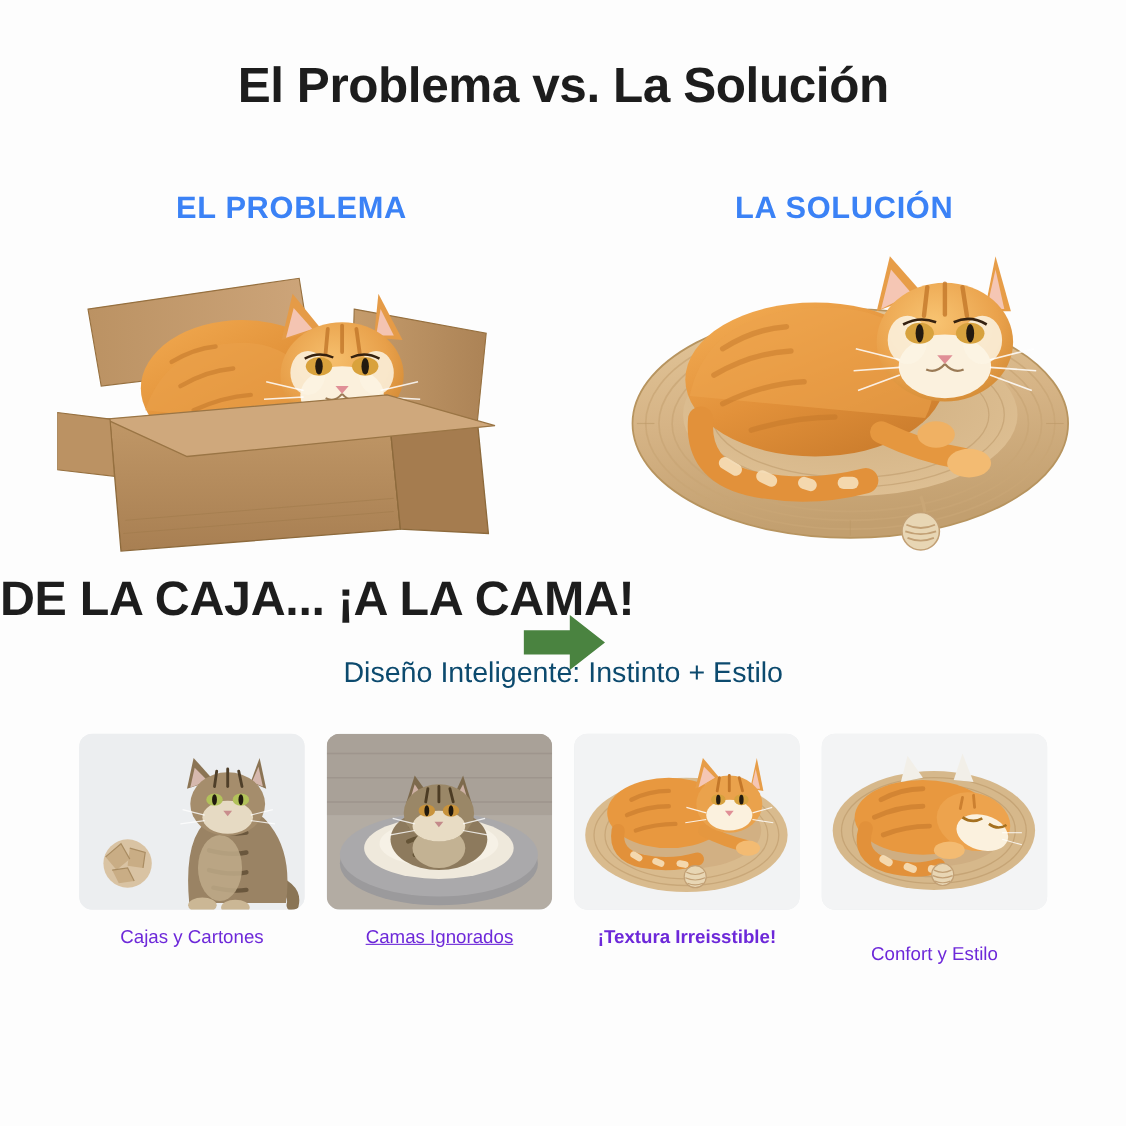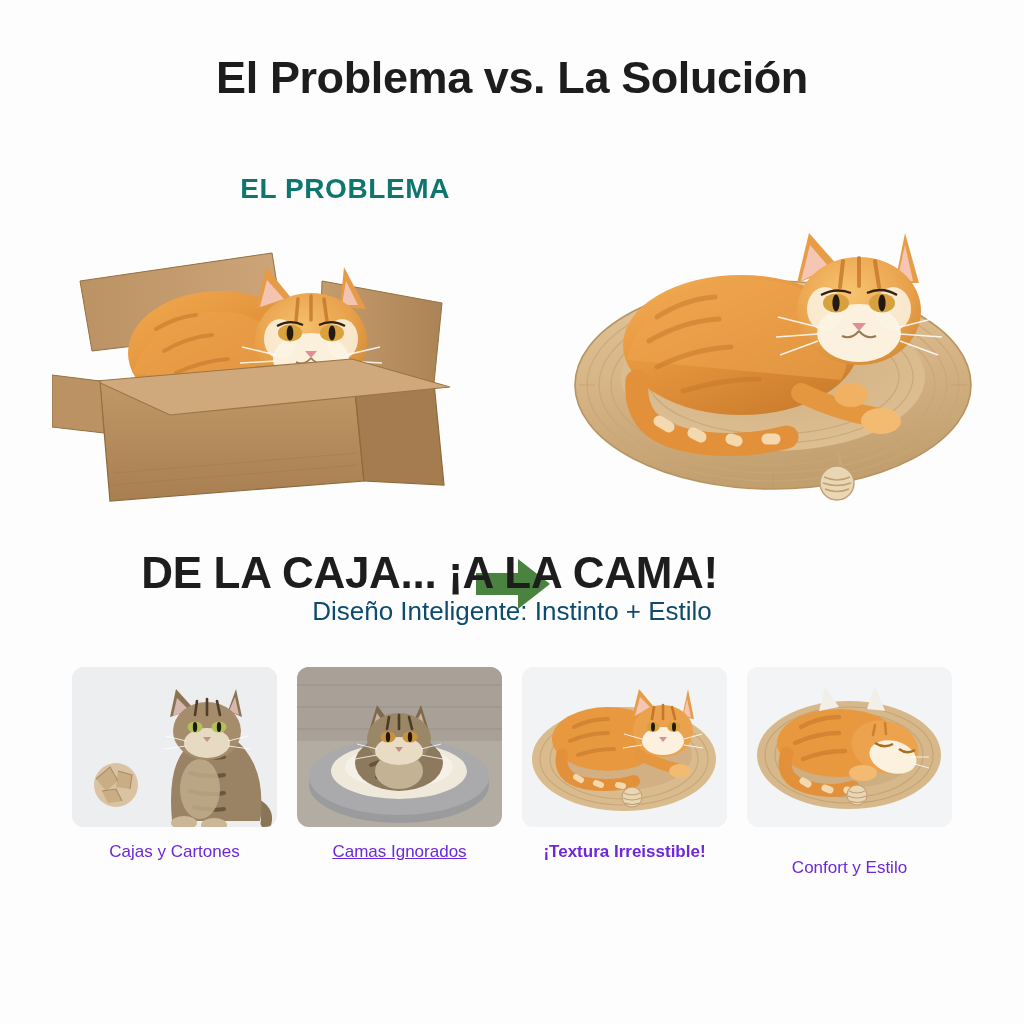--- a/index.html
+++ b/index.html
@@ -18,41 +18,41 @@
     position:absolute;top:52px;left:0;width:1024px;
     text-align:center;
     font-size:45px;font-weight:bold;letter-spacing:-0.4px;
     color:#1d1d1d;
   }
 
   
   .col-head{
     position:absolute;top:173px;
     font-size:28px;font-weight:bold;letter-spacing:0.6px;
-    color:#0f766e;text-align:right;
+    color:#3b82f6;text-align:center;
   }
   .col-head.left{left:80px;width:370px;}
   .col-head.right{left:575px;width:385px;}
 
   
   .hero{position:absolute;top:225px;left:0;width:1024px;height:285px;}
 
   
   .box-wrap{position:absolute;left:52px;top:8px;width:420px;height:275px;}
   .box-svg,.bed-svg{display:block;}
 
   
   .arrow{position:absolute;left:476px;top:332px;width:74px;height:54px;}
 
   
   .bed-wrap{position:absolute;left:565px;top:0px;width:425px;height:285px;}
 
   
   .banner{
-    position:absolute;top:548px;left:0;width:859px;text-align:center;
+    position:absolute;top:520px;left:0;width:859px;
     font-size:44px;font-weight:bold;letter-spacing:-0.3px;color:#1d1d1d;
   }
   .banner-sub{
     position:absolute;top:596px;left:0;width:1024px;text-align:center;
     font-size:26px;font-weight:normal;color:#0c4a6e;
   }
 
   
   .strip{position:absolute;top:667px;left:0;width:1024px;height:300px;}
   .thumb{
@@ -75,20 +75,21 @@
   .cap.c4{left:747px;margin-top:16px;}
 </style>
 </head>
 <body>
 
 <div class="page">
 
   <div class="main-title">El Problema vs. La Solución</div>
 
   <div class="col-head left">EL PROBLEMA</div>
+  <div class="col-head right">LA SOLUCIÓN</div>
 
   <div class="hero">
 
     <div class="box-wrap">
       <svg class="box-svg" viewBox="0 0 420 275" width="420" height="275">
         <defs>
           <linearGradient id="cbFront" x1="0" y1="0" x2="0" y2="1">
             <stop offset="0" stop-color="#c49b6a"></stop>
               <stop offset="1" stop-color="#a87f52"></stop>
           </linearGradient>

